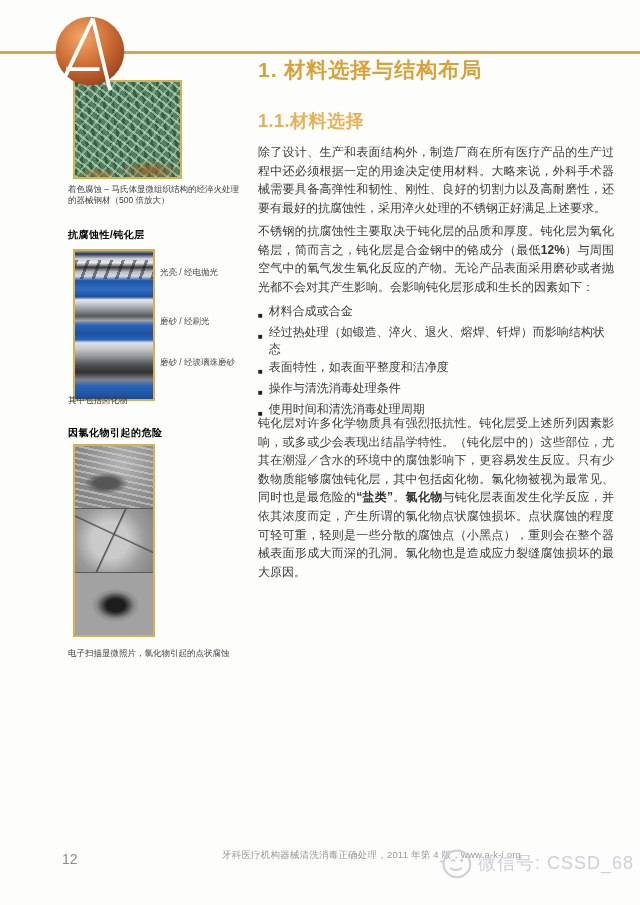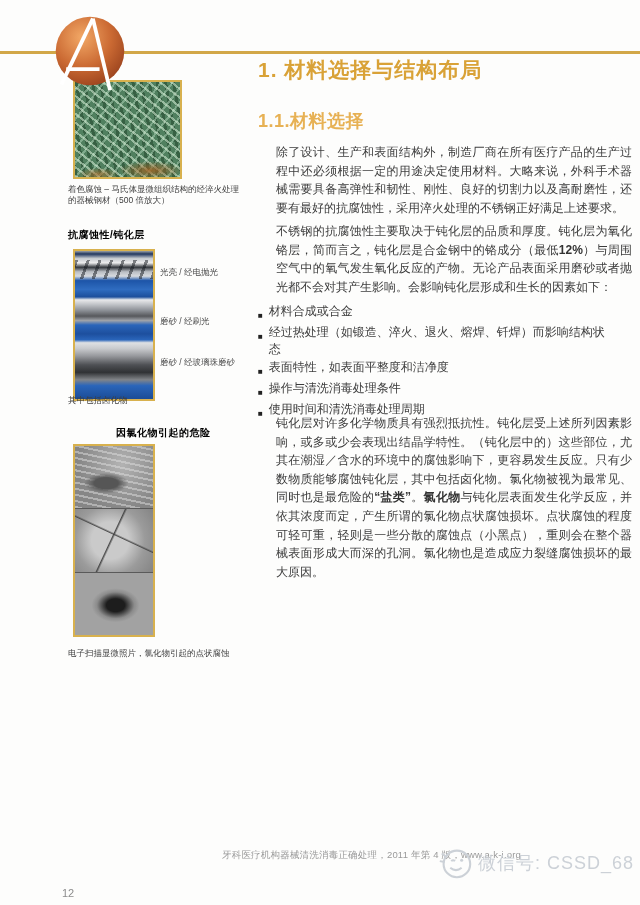--- a/index.html
+++ b/index.html
@@ -43,32 +43,32 @@
       radial-gradient(circle at 45% 50%, #cacaca 0 35%, #9b9b9b 65%, #848484); border-bottom:1px solid #5a5a5a; }
   .sem-c { flex:1; background:
       radial-gradient(ellipse 24px 17px at 52% 52%, #1d1d1d 0 38%, #4c4c4c 55%, #8c8c8c 78%, #a2a2a2 100%),
       repeating-linear-gradient(-20deg, rgba(230,230,230,.4) 0 2px, rgba(0,0,0,0) 2px 7px); }
 
   .caption { position:absolute; left:68px; width:172px; font-size:8.5px; line-height:11px; color:#3e3e3e; }
   .side-heading { position:absolute; left:68px; font-size:10px; font-weight:bold; color:#000000; letter-spacing:.5px; }
   .metal-label { position:absolute; left:160px; width:90px; font-size:8.5px; color:#4a4a4a; white-space:nowrap; }
   .h1 { position:absolute; left:258px; top:56px; width:360px; font-size:21px; font-weight:bold; color:#d9a237; letter-spacing:1px; }
   .h2 { position:absolute; left:258px; top:109px; width:360px; font-size:18px; font-weight:bold; color:#e7b154; letter-spacing:.5px; }
-  .para { position:absolute; left:276px; width:356px; font-size:12px; line-height:18.6px; color:#3c3c3c; text-align:justify; }
+  .para { position:absolute; left:258px; width:356px; font-size:12px; line-height:18.6px; color:#3c3c3c; text-align:justify; }
   .p1 { top:143px; }
   .p2 { top:222px; }
   .p3 { top:414px; }
   .p4 { top:683px; }
   .para strong { font-weight:bold; color:#333; }
   .bullets { position:absolute; left:258px; top:303px; width:356px; list-style:none; }
   .bullets li { display:flex; align-items:flex-start; font-size:12px; line-height:17.2px; color:#3c3c3c; }
   .bullets .marker { font-size:8px; color:#222; margin:4px 6px 0 0; flex:0 0 auto; }
 
   
-  .page-number { position:absolute; left:62px; top:887px; font-size:11px; color:#8c8c8c; }
+  .page-number { position:absolute; left:62px; top:851px; font-size:14px; color:#8c8c8c; }
   .doc-title { position:absolute; left:222px; top:849px; font-size:9.5px; color:#9a9a9a; letter-spacing:.2px; }
 
   
   .watermark { position:absolute; right:6px; top:844px; display:flex; align-items:center; gap:4px; color:#ccd1d7; }
   .watermark .wm-text { font-size:18px; letter-spacing:1px; }
   .wm-icon { width:38px; height:38px; }
 </style>
 </head>
 <body>
 
@@ -105,21 +105,21 @@
 
   <div class="side-heading" style="top:228px;">抗腐蚀性/钝化层</div>
   <div class="fig fig-metal">
     <div class="streaks"></div>
   </div>
   <div class="metal-label" style="top:267px;">光亮 / 经电抛光</div>
   <div class="metal-label" style="top:316px;">磨砂 / 经刷光</div>
   <div class="metal-label" style="top:357px;">磨砂 / 经玻璃珠磨砂</div>
   <div class="caption" style="top:395px;">其中包括卤化物</div>
 
-  <div class="side-heading" style="top:426px;margin-left:48px;">因氯化物引起的危险</div>
+  <div class="side-heading" style="top:426px;">因氯化物引起的危险</div>
   <div class="fig fig-sem">
     <div class="sem-a"></div>
     <div class="sem-b"></div>
     <div class="sem-c"></div>
   </div>
   <div class="caption" style="top:648px; width:178px; white-space:nowrap;">电子扫描显微照片，氯化物引起的点状腐蚀</div>
 
   <h1 class="h1">1. 材料选择与结构布局</h1>
   <h2 class="h2">1.1.材料选择</h2>
 

